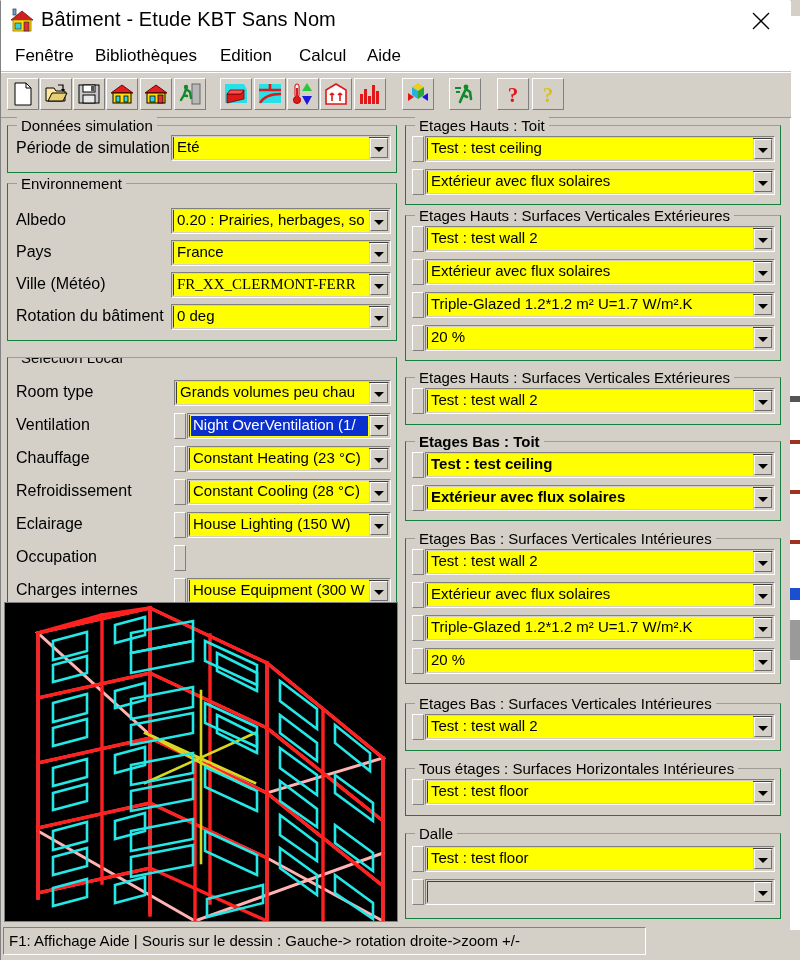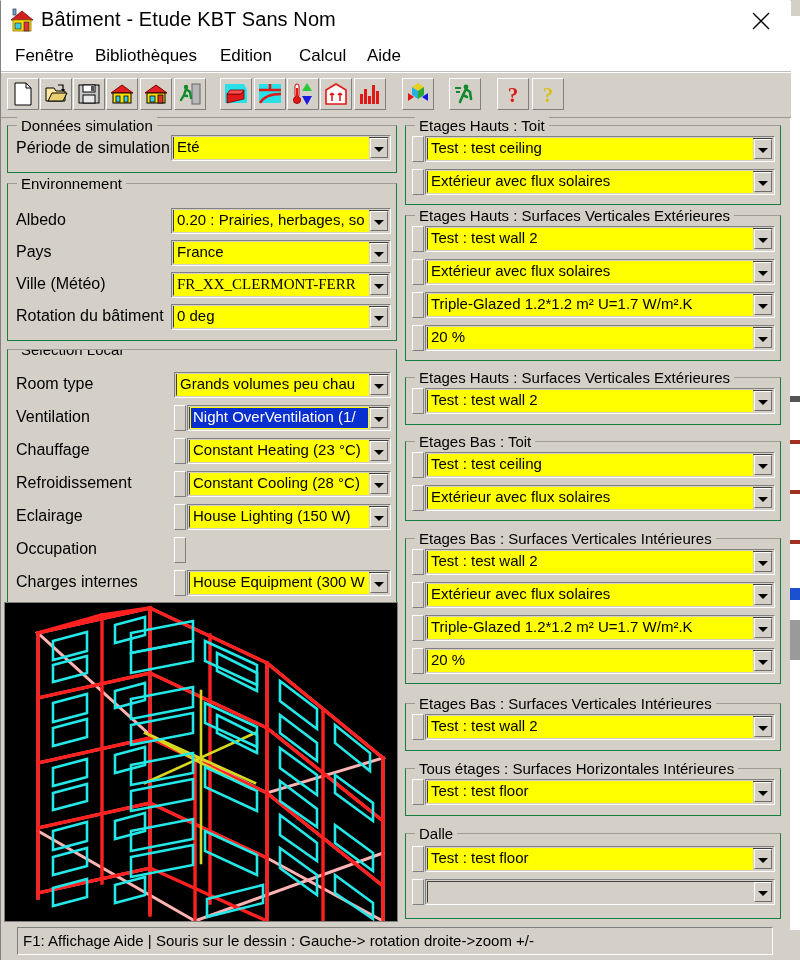--- a/index.html
+++ b/index.html
@@ -70,21 +70,21 @@
   
   .minib{position:absolute;width:12px;height:26px;background:#d4d0c8;box-sizing:border-box;
       border-top:1px solid #ffffff;border-left:1px solid #ffffff;
       border-right:1px solid #808080;border-bottom:1px solid #808080;cursor:pointer;}
 
   
   .view3d{position:absolute;left:3px;top:601px;width:394px;height:320px;background:#000;
       border:1px solid #808080;box-sizing:border-box;overflow:hidden;}
 
   
-  .statusbar{position:absolute;left:16px;top:926px;width:756px;height:28px;background:#d4d0c8;
+  .statusbar{position:absolute;left:2px;top:926px;width:643px;height:28px;background:#d4d0c8;
       border-top:1px solid #808080;border-left:1px solid #808080;
       border-right:1px solid #ffffff;border-bottom:1px solid #ffffff;box-sizing:border-box;}
   .statusbar span{position:absolute;left:5px;top:4px;font-size:15px;color:#000;white-space:nowrap;}
 </style>
 </head>
 <body>
 
 <div class="bgwin">
   <div class="s" style="top:0;height:16px;background:#d4d0c8;"></div>
   <div class="s" style="top:16px;height:380px;background:#ffffff;"></div>
@@ -273,21 +273,21 @@
     </div>
 
     <span class="fldlbl" style="left:8px;top:123px">Rotation du bâtiment</span>
     <div class="combo" style="left:163px;top:120px;width:220px;">
       <div class="inner"></div>
       <div class="val">0 deg</div>
       <div class="arw"></div>
     </div>
   </div>
 
-  <div class="grp" style="left:6px;top:348px;width:390px;height:258px;overflow:hidden;">
+  <div class="grp" style="left:6px;top:356px;width:390px;height:258px;overflow:hidden;">
     <span class="grp-lbl">Sélection Local</span>
 
     <span class="fldlbl" style="left:8px;top:25px">Room type</span>
     <div class="combo" style="left:166px;top:22px;width:217px;">
       <div class="inner"></div>
       <div class="val">Grands volumes peu  chau</div>
       <div class="arw"></div>
     </div>
 
     <span class="fldlbl" style="left:8px;top:58px">Ventilation</span>
@@ -466,21 +466,21 @@
   <div class="grp" style="left:404px;top:376px;width:376px;height:48px;">
     <span class="grp-lbl">Etages Hauts : Surfaces Verticales Extérieures</span>
     <div class="minib" style="left:6px;top:10px;"></div>
     <div class="combo" style="left:19px;top:10px;width:350px;">
       <div class="inner"></div>
         <div class="val">Test : test wall 2</div>
         <div class="arw"></div>
     </div>
   </div>
 
-  <div class="grp" style="left:404px;top:440px;width:376px;height:80px;">
+  <div class="grp" style="left:404px;top:440px;width:376px;height:80px;font-weight:bold;">
     <span class="grp-lbl">Etages Bas : Toit</span>
     <div class="minib" style="left:6px;top:10px;"></div>
     <div class="combo" style="left:19px;top:10px;width:350px;">
       <div class="inner"></div>
         <div class="val">Test : test ceiling</div>
         <div class="arw"></div>
     </div>
     <div class="minib" style="left:6px;top:43px;"></div>
     <div class="combo" style="left:19px;top:43px;width:350px;">
       <div class="inner"></div>

